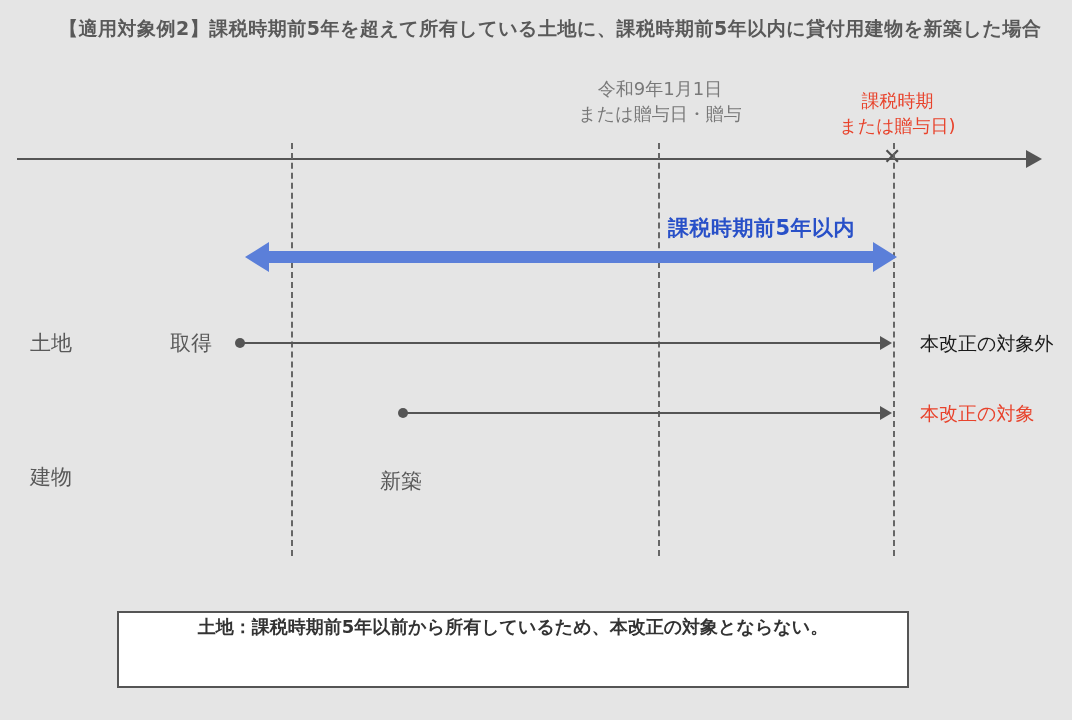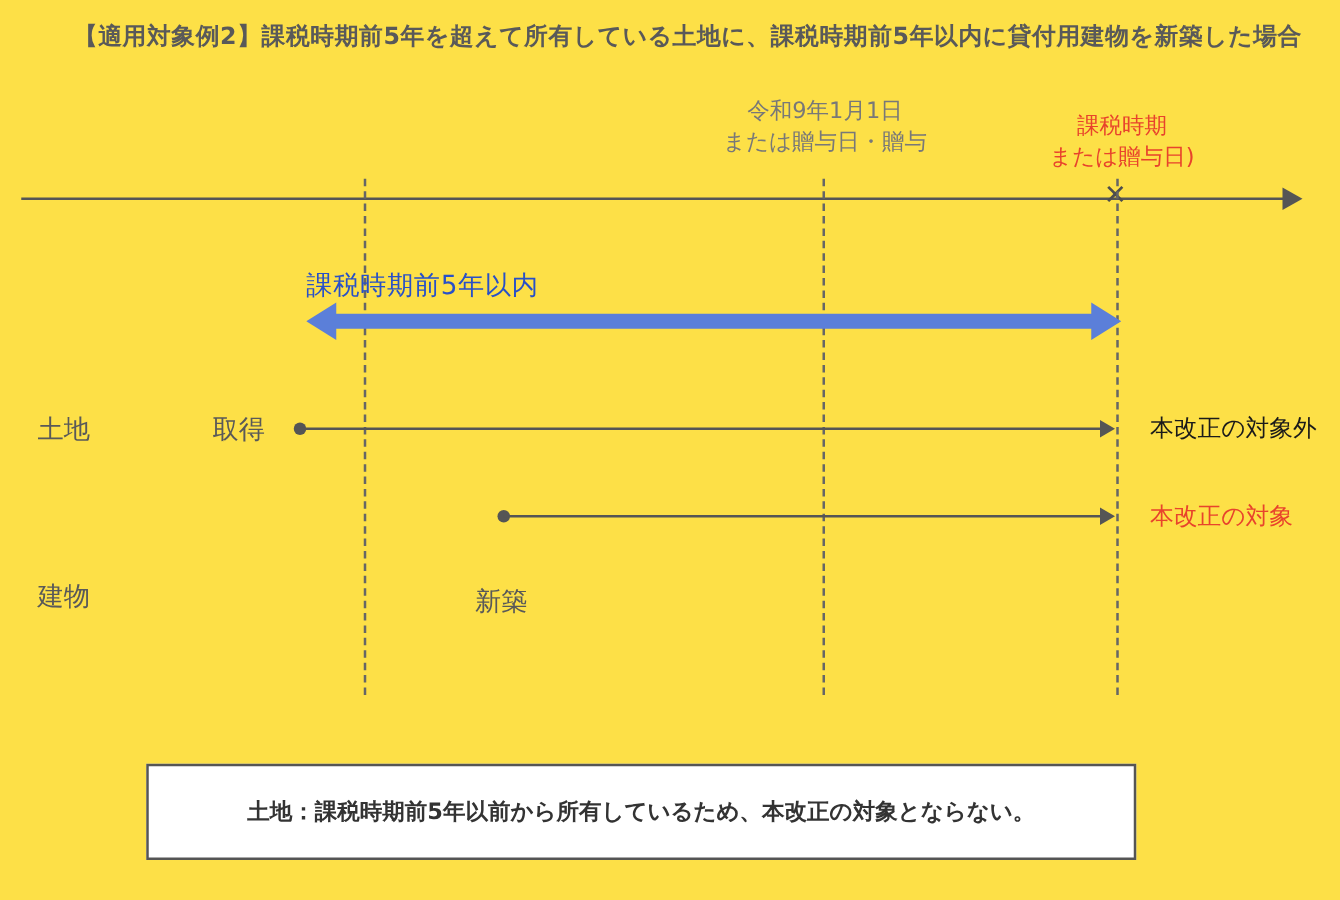--- a/index.html
+++ b/index.html
@@ -1,47 +1,47 @@
 <!DOCTYPE html>
 <html><head>
 <meta charset="utf-8">
 <style>
   html,body{margin:0;padding:0;background:#ffffff;}
   body{font-family:"DejaVu Sans","Liberation Sans",sans-serif;}
-  .stage{position:relative;width:1072px;height:720px;background:#fde047;overflow:hidden;}
+  .stage{position:relative;width:1072px;height:720px;background:#e5e5e5;overflow:hidden;}
   .abs{position:absolute;}
 
   .title{left:59px;top:16px;font-size:19px;font-weight:bold;color:#595959;white-space:nowrap;letter-spacing:0.5px;}
 
   .gray-note{left:560px;top:76px;width:200px;text-align:center;color:#787878;font-size:18px;line-height:25px;}
   .red-note{left:800px;top:88px;width:195px;text-align:center;color:#e8432c;font-size:18px;line-height:25px;}
 
   .timeline{left:17px;top:158px;width:1013px;height:2px;background:#555555;}
   .timeline-arrow{left:1026px;top:150px;width:0;height:0;
     border-top:9px solid transparent;border-bottom:9px solid transparent;border-left:16px solid #555555;}
   .x-marker{left:883px;top:146px;font-size:22px;font-weight:bold;color:#4d4d4d;line-height:22px;}
 
   .dash{top:143px;height:413px;width:0;border-left:2px dashed #666666;}
   .dash-1{left:291px;}
   .dash-2{left:658px;}
   .dash-3{left:893px;}
 
   .range-svg{left:245px;top:240px;}
-  .range-label{left:245px;top:214px;width:610px;text-align:left;color:#2850c8;font-size:21px;font-weight:normal;letter-spacing:0.5px;}
+  .range-label{left:245px;top:214px;width:610px;text-align:right;color:#2850c8;font-size:21px;font-weight:bold;letter-spacing:0.5px;}
 
   .row-label{color:#595959;font-size:21px;line-height:26px;}
   .row-event{color:#595959;font-size:21px;line-height:26px;}
   .dot{width:10px;height:10px;border-radius:50%;background:#555555;}
   .rline{height:2px;background:#555555;}
   .rhead{width:0;height:0;border-top:7px solid transparent;border-bottom:7px solid transparent;border-left:12px solid #555555;}
   .result-out{left:920px;top:331px;color:#1a1a1a;font-size:19px;line-height:24px;white-space:nowrap;}
   .result-in{left:920px;top:401px;color:#e8432c;font-size:19px;line-height:24px;white-space:nowrap;}
 
   .note-box{left:117px;top:611px;width:788px;height:73px;border:2px solid #555555;background:#ffffff;
-    display:flex;flex-direction:column;align-items:center;justify-content:center;}
+    display:flex;flex-direction:column;align-items:center;}
   .note-line{font-size:18px;font-weight:bold;color:#333333;line-height:28px;text-align:center;white-space:nowrap;}
   .note-red{color:#ee2d1a;}
 </style>
 </head>
 <body>
 
 <div class="stage">
 
   <div class="abs title">【適用対象例2】課税時期前5年を超えて所有している土地に、課税時期前5年以内に貸付用建物を新築した場合</div>
 

